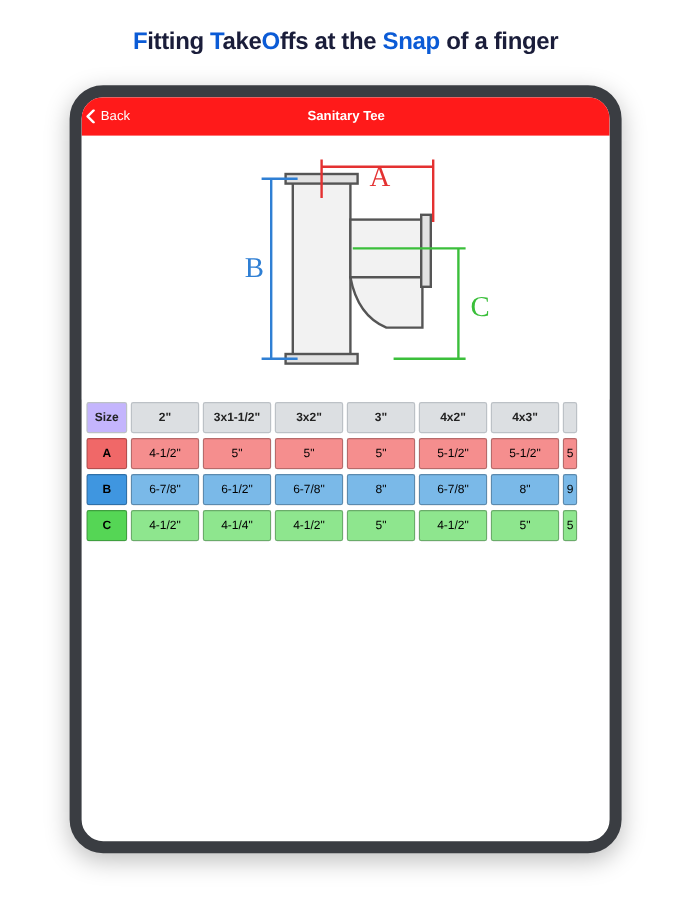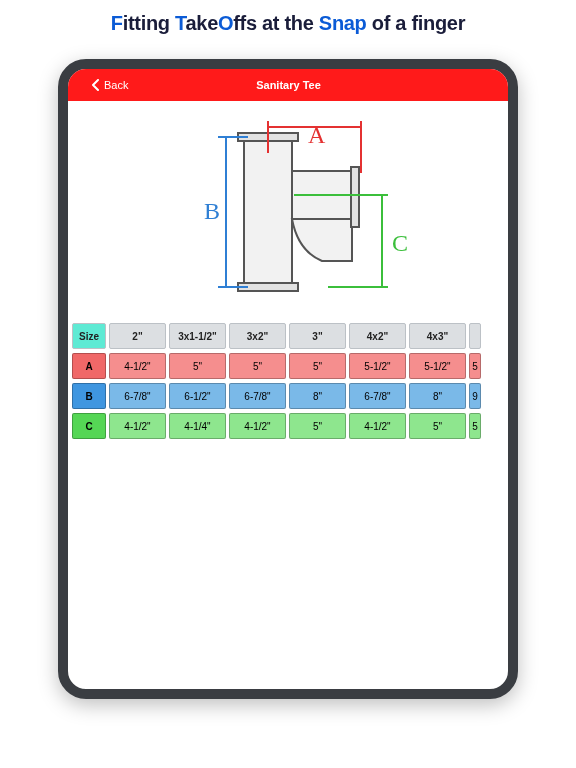--- a/index.html
+++ b/index.html
@@ -8,21 +8,21 @@
     height: 768px;
     background: #fff;
     font-family: -apple-system, BlinkMacSystemFont, "Helvetica Neue", Arial, sans-serif;
     overflow: hidden;
   }
   .headline {
     text-align: center;
     font-size: 20px;
     font-weight: 700;
     color: #1a1d3a;
-    padding: 12px 0 24px;
+    padding: 24px 0 24px;
     letter-spacing: -0.3px;
   }
   .headline .blue { color: #0b5bd6; }
   .device {
     width: 460px;
     height: 640px;
     margin: 0 auto;
     border: 10px solid #3a3d42;
     border-radius: 28px;
     background: #fff;
@@ -37,21 +37,21 @@
     height: 32px;
     display: flex;
     align-items: center;
     position: relative;
     font-size: 11px;
   }
   .navbar .back {
     display: flex;
     align-items: center;
     gap: 2px;
-    padding-left: 22px;
+    padding-left: 2px;
     cursor: pointer;
   }
   .navbar .back svg { width: 12px; height: 12px; }
   .navbar .title {
     position: absolute;
     left: 1px; right: 0;
     text-align: center;
     font-weight: 600;
     pointer-events: none;
   }
@@ -83,21 +83,21 @@
   .hdr .cell { background: #dcdfe2; color: #222; font-weight: 600; border: 1px solid #bcc1c6;}
   .label-cell { width: 34px; border: 1px solid rgba(0,0,0,0.25); font-weight: 600;}
   .data-cell  { width: 57px; border: 1px solid rgba(0,0,0,0.25); }
   .partial    { width: 12px; border: 1px solid rgba(0,0,0,0.25); }
   .rA .cell { background: #f58e8e; }
   .rB .cell { background: #7ab9e8; }
   .rC .cell { background: #8ee68e; }
   .rA .label-cell { background: #f06868; }
   .rB .label-cell { background: #3f96e0; }
   .rC .label-cell { background: #55d655; }
-  .hdr .label-cell { background: #5eead4; }
+  .hdr .label-cell { background: #c4b5fd; }
 </style>
 </head>
 <body>
 
 <div class="headline">
   <span class="blue">F</span><span>itting </span><span class="blue">T</span><span>ake</span><span class="blue">O</span><span>ffs at the </span><span class="blue">Snap</span><span> of a finger</span>
 </div>
 
 <div class="device">
 

